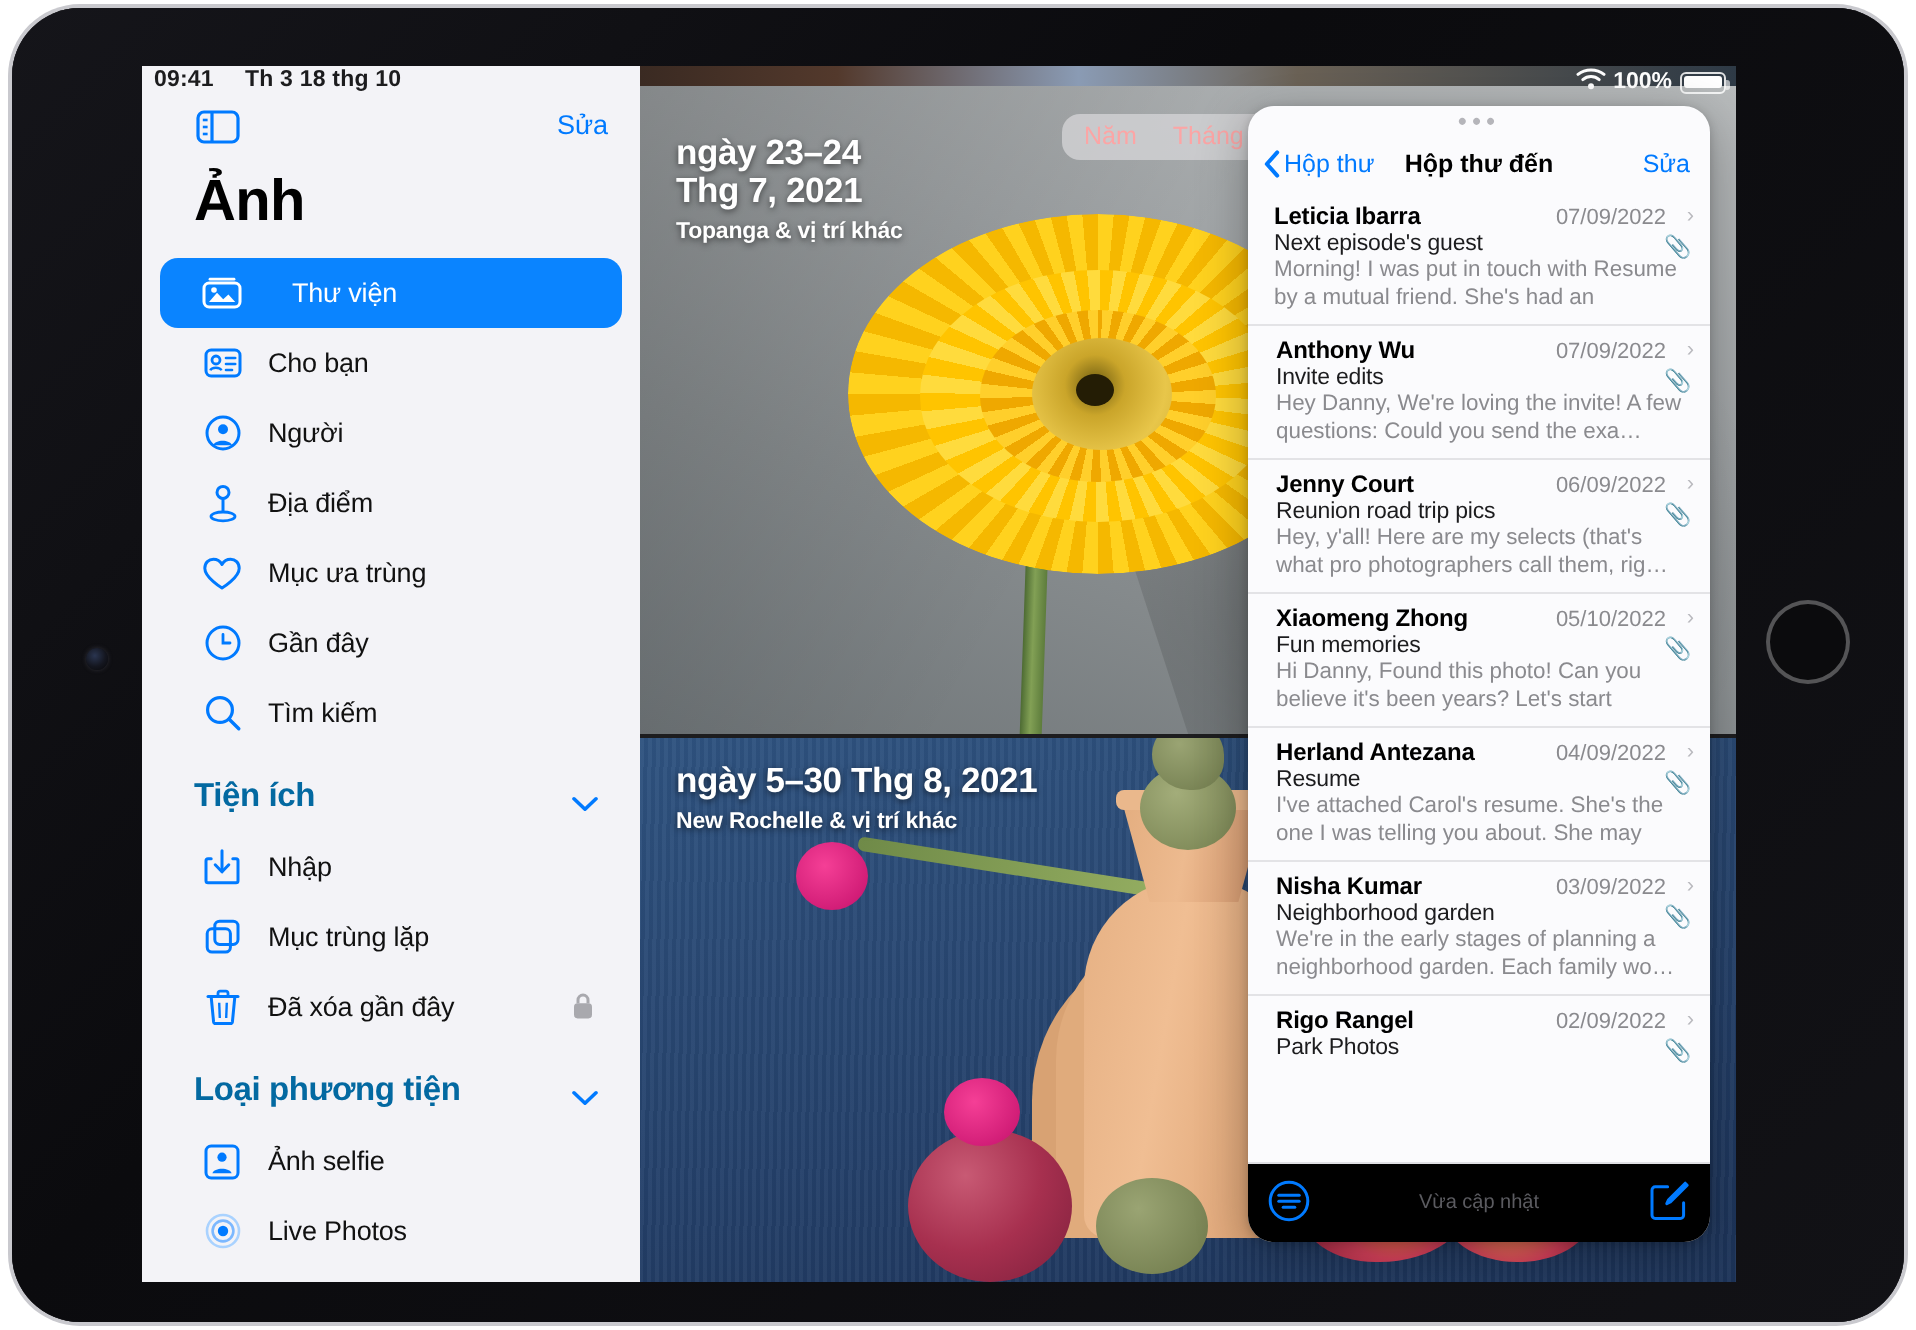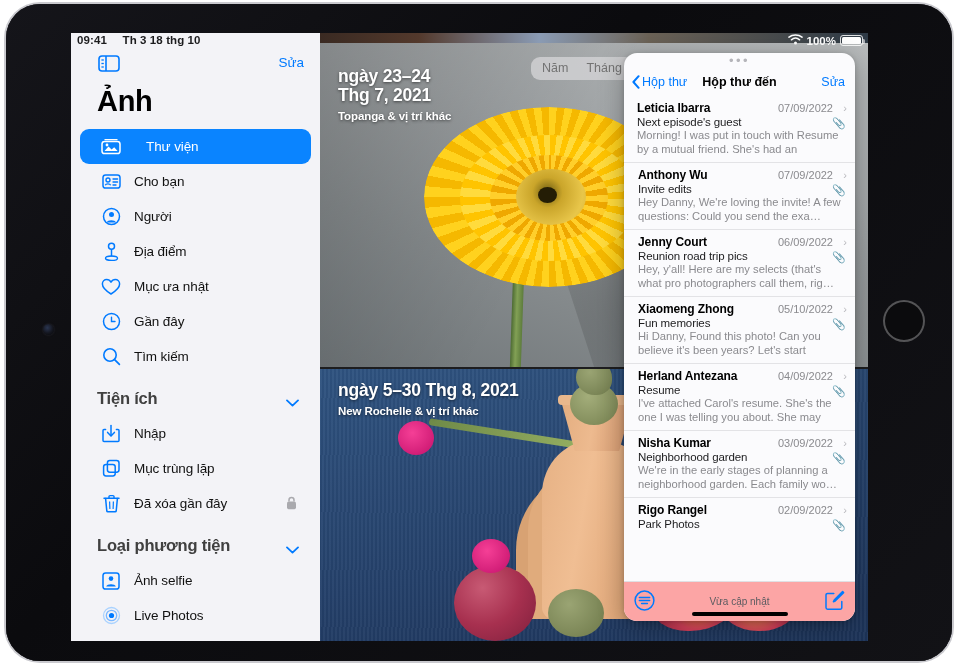--- a/index.html
+++ b/index.html
@@ -108,21 +108,21 @@
     margin-right: 12px;
   }
   .sb-label { font-size: 13.5px; color: #111; letter-spacing: -0.1px; }
   .sb-row.selected .sb-label { color: #fff; margin-left: 12px; }
   .sb-lock { position: absolute; right: 14px; top: 10px; width: 11px; height: 14px; }
 
   .sb-section {
     position: relative; height: 36px; margin: 0 9px; padding-left: 17px;
     display: flex; align-items: center; margin-top: 6px;
   }
-  .sb-section-title { font-size: 16.5px; font-weight: bold; color: #404040; letter-spacing: -0.2px; }
+  .sb-section-title { font-size: 16.5px; font-weight: bold; color: #0369a1; letter-spacing: -0.2px; }
   .sb-chev { position: absolute; right: 12px; top: 13px; }
 
   
   #photos {
     position: absolute; left: 249px; top: 0; width: 548px; height: 608px;
     background: #1d1d1f; overflow: hidden; z-index: 10;
   }
   .photo-strip-top {
     position: absolute; left: 0; top: 0; width: 548px; height: 10px;
     background: linear-gradient(90deg,#3a2a22 0%, #53392c 18%, #8a9bb4 40%, #6b6256 60%, #2e3a46 100%);
@@ -275,21 +275,21 @@
 
   
   .segmented {
     position: absolute; left: 211px; top: 24px; z-index: 30;
     display: flex; align-items: center;
     background: rgba(210,210,212,0.82);
     border-radius: 9px; padding: 2px; height: 23px;
   }
   .seg {
     padding: 0 9px; height: 19px; line-height: 19px;
-    font-size: 12.5px; color: #737373; border-radius: 7px; white-space: nowrap;
+    font-size: 12.5px; color: #fca5a5; border-radius: 7px; white-space: nowrap;
   }
   .seg.active { background: #8e8e93; color: #fff; font-weight: bold; }
 
   
   #mail {
     position: absolute; left: 553px; top: 20px; width: 231px; height: 568px;
     background: #fbfbfd; border-radius: 13px; z-index: 50;
     box-shadow: 0 6px 26px rgba(0,0,0,0.30), 0 1px 5px rgba(0,0,0,0.18);
     overflow: hidden; display: flex; flex-direction: column;
   }
@@ -325,21 +325,21 @@
   }
   .mail-chev { position: absolute; right: 8px; top: 6px; color: #b9b9be; font-size: 11px; }
   .mail-subject { font-size: 11.5px; color: #1c1c1e; margin-top: 1px; letter-spacing: -0.1px; }
   .mail-clip { position: absolute; right: 9px; top: 21px; color: #bcbcc1; font-size: 11px; }
   .mail-preview {
     font-size: 11.2px; color: #8a8a8e; line-height: 13.5px; margin-top: 1px;
     max-height: 27px; overflow: hidden; padding-right: 4px;
   }
   .mail-toolbar {
     flex: 0 0 40px; height: 40px; position: relative;
-    background: #fca5a5; border-top: 0.8px solid #e0e0e4;
+    background: #000000; border-top: 0.8px solid #e0e0e4;
     display: flex; align-items: center;
   }
   .mail-tb-status {
     position: absolute; left: 0; right: 0; text-align: center;
     font-size: 10px; color: #5b5b60;
   }
   .mail-tb-left { position: absolute; left: 10px; top: 8px; }
   .mail-tb-right { position: absolute; right: 10px; top: 8px; }
   .mail-homebar {
     position: absolute; left: 50%; transform: translateX(-50%); bottom: 5px;
@@ -476,21 +476,21 @@
           </span>
           <span class="sb-label">Địa điểm</span>
         </div>
 
         <div class="sb-row">
           <span class="sb-ico">
             <svg width="20" height="18" viewBox="0 0 20 18">
               <path d="M10 16C10 16 1.4 10.8 1.4 6.1 1.4 3.4 3.4 1.6 5.7 1.6 7.4 1.6 9.1 2.6 10 4.2 10.9 2.6 12.6 1.6 14.3 1.6 16.6 1.6 18.6 3.4 18.6 6.1 18.6 10.8 10 16 10 16Z" class="stroke-blue" stroke-width="1.5" stroke-linejoin="round"></path>
             </svg>
           </span>
-          <span class="sb-label">Mục ưa nhật</span>
+          <span class="sb-label">Mục ưa trùng</span>
         </div>
 
         <div class="sb-row">
           <span class="sb-ico">
             <svg width="19" height="19" viewBox="0 0 19 19">
               <circle cx="9.5" cy="9.5" r="8" class="stroke-blue" stroke-width="1.5"></circle>
               <path d="M9.5 5.2 V9.5 H13" class="stroke-blue" stroke-width="1.4" stroke-linecap="round"></path>
             </svg>
           </span>
           <span class="sb-label">Gần đây</span>

